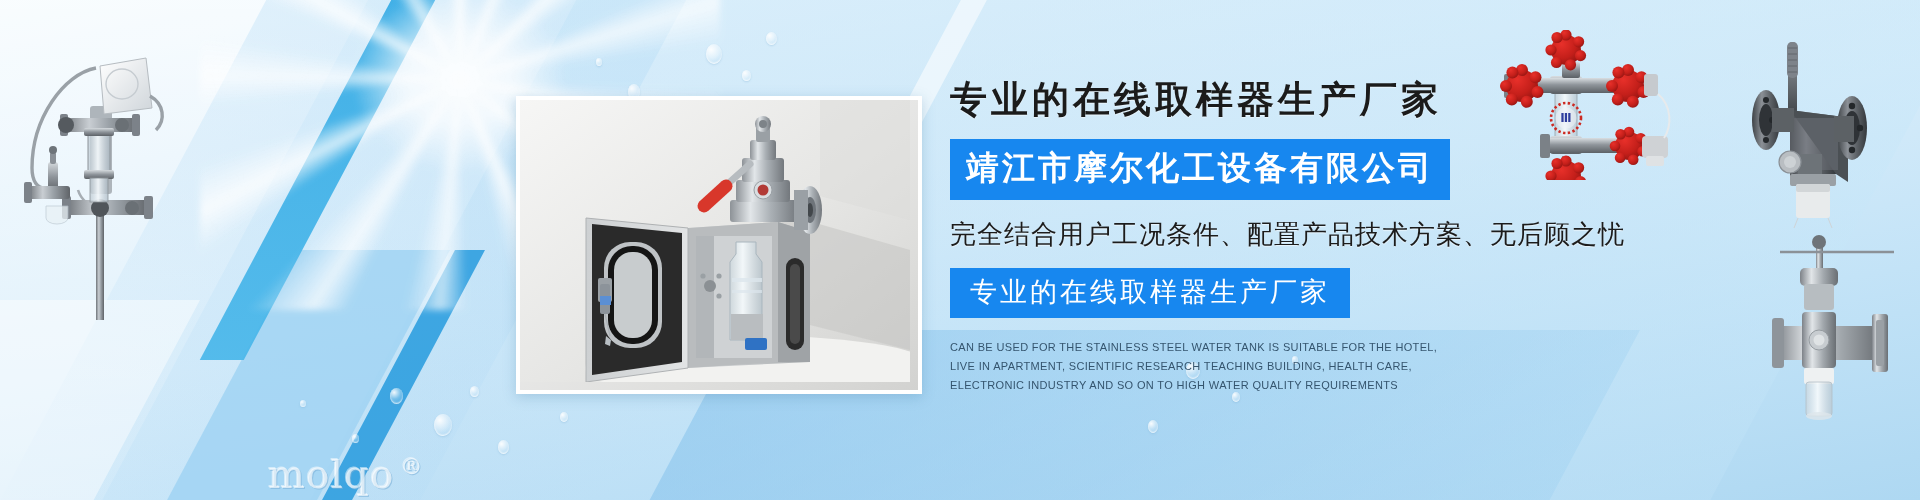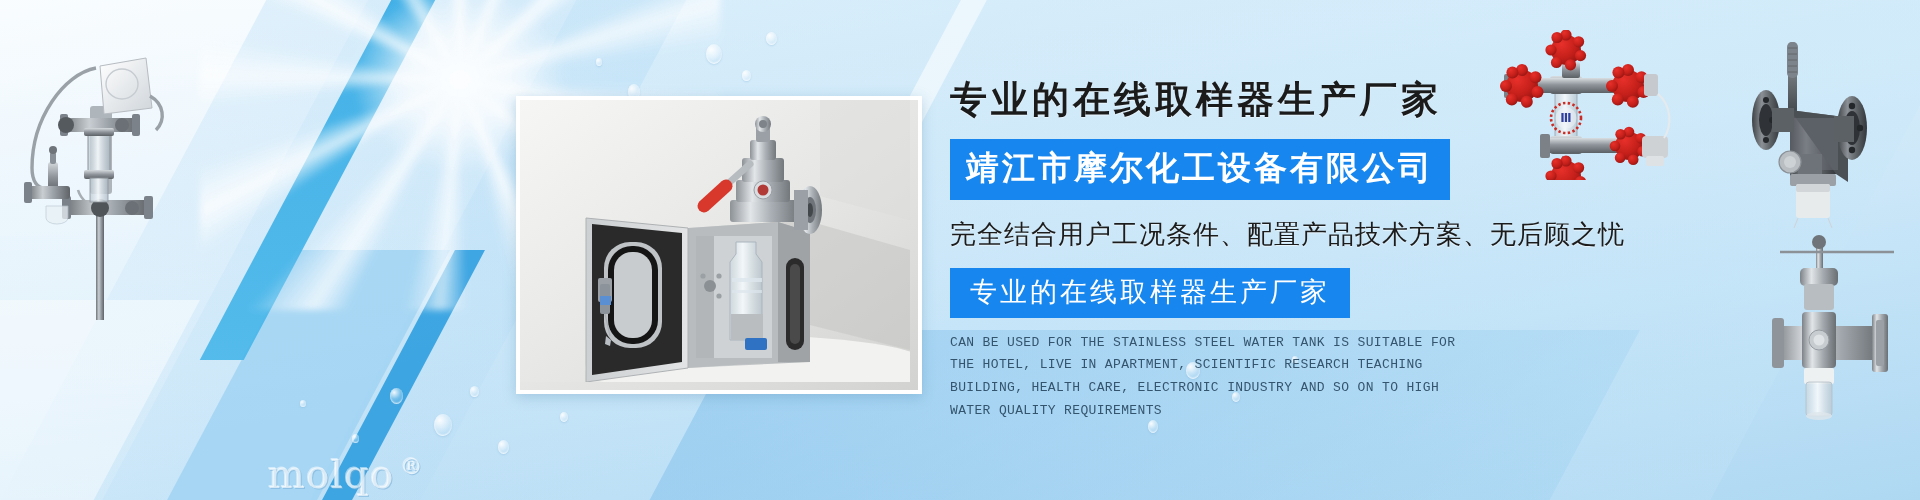--- a/index.html
+++ b/index.html
@@ -103,23 +103,23 @@
     text-shadow:0 1px 1px rgba(255,255,255,.6);
   }
   #headline-2{
     display:inline-block;margin-top:16px;
     background:#1787ef;color:#fff;
     font-size:27px;font-weight:normal;letter-spacing:3px;
     padding:6px 20px 8px 20px;white-space:nowrap;
     font-family:"DejaVu Sans","Liberation Sans",sans-serif;
   }
   #english-desc{
-    margin-top:14px;width:512px;
-    font-family:Liberation Mono, monospace;
-    font-size:13px;line-height:1.75;letter-spacing:.35px;
+    margin-top:20px;width:512px;
+    font-family:Liberation Sans, sans-serif;
+    font-size:11px;line-height:1.75;letter-spacing:.35px;
     color:#2b4a63;opacity:.92;text-transform:uppercase;
   }
 </style>
 </head>
 <body>
 
 <div id="banner">
 
   <div class="bg-layer">
     <div class="wash wash-a"></div>

